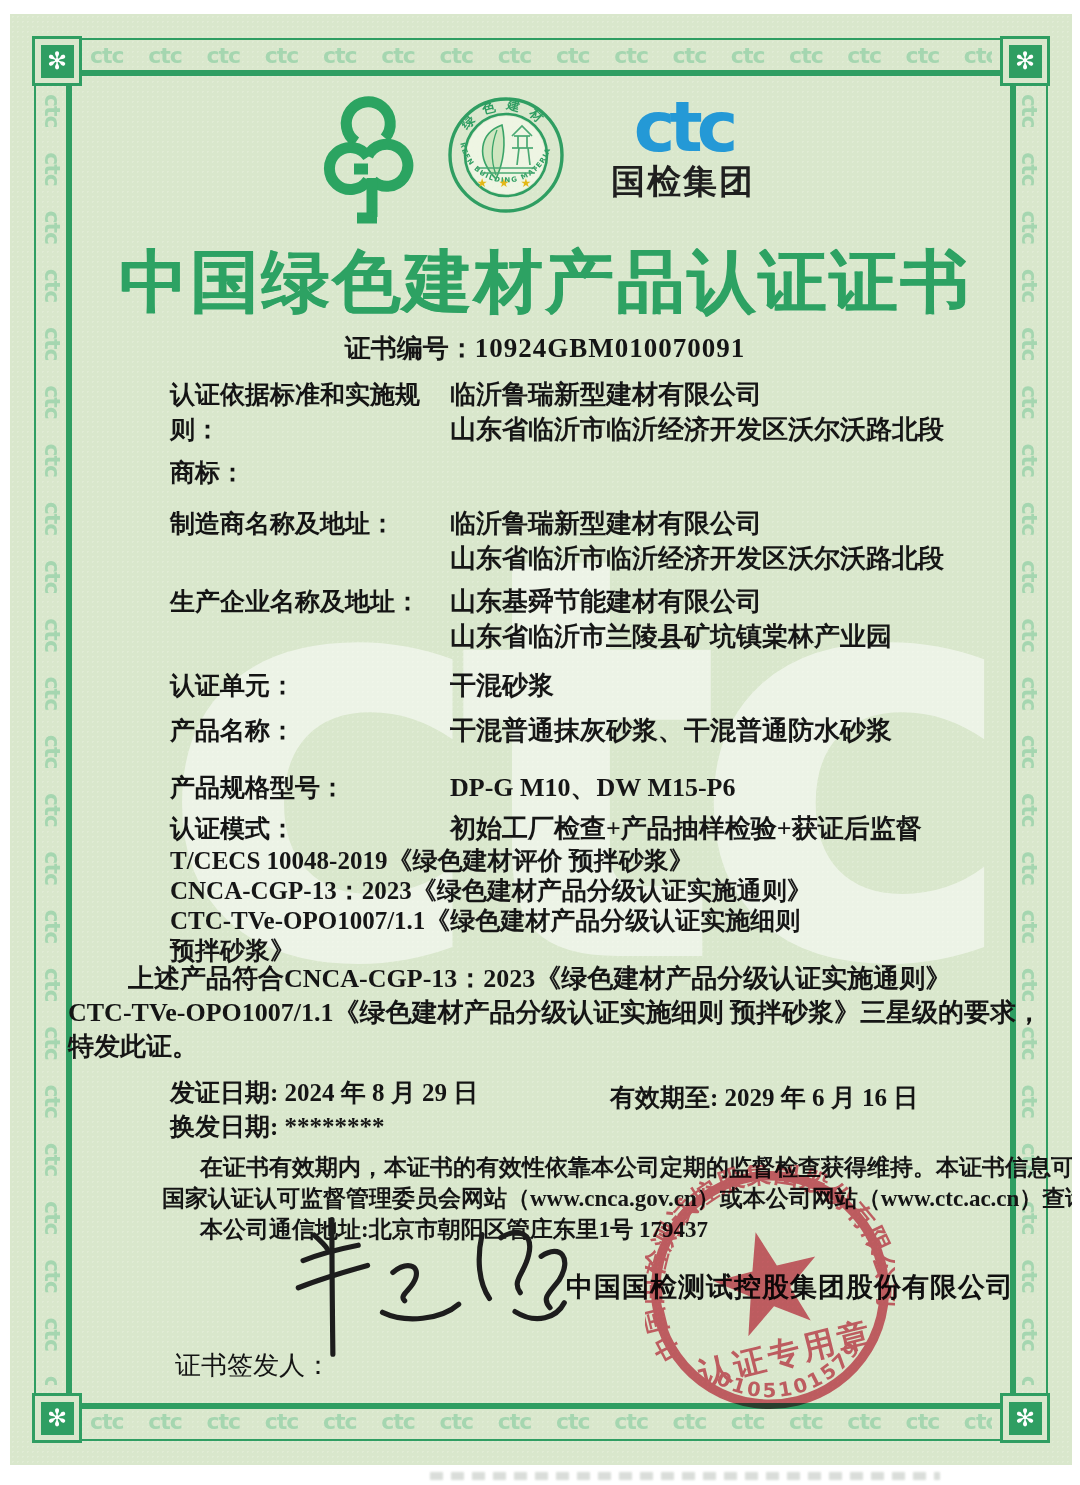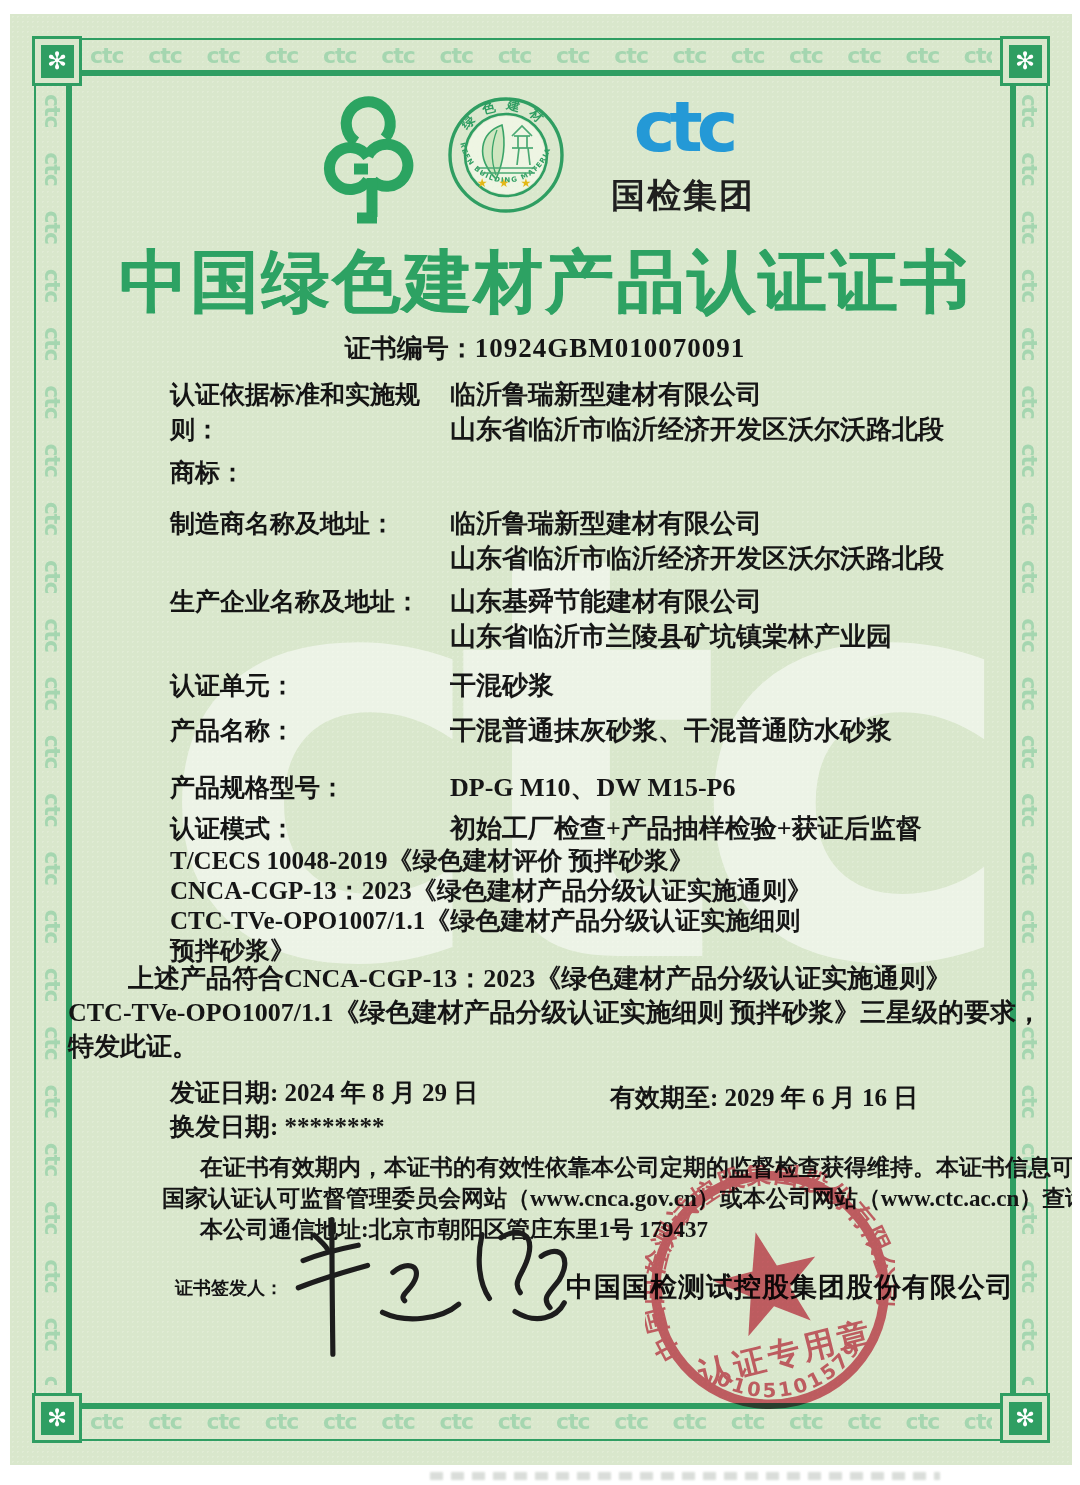--- a/index.html
+++ b/index.html
@@ -45,21 +45,21 @@
     font-family:"DejaVu Sans",sans-serif; font-weight:900; font-size:560px;
     line-height:1; letter-spacing:-34px; color:rgba(255,255,255,.5);
   }
   
   .content { position:absolute; left:66px; right:58px; top:64px; z-index:2; }
   .logos { margin-top:14px; height:150px; display:flex; justify-content:center; align-items:flex-start; gap:32px; }
   .gp-logo { width:92px; height:132px; }
   .gbm-badge { width:120px; height:120px; margin-top:3px; }
   .ctc-logo-block { width:170px; margin-top:2px; text-align:center; }
   .ctc-word { font-family:"DejaVu Sans",sans-serif; font-weight:900; font-size:70px; line-height:66px; color:#2499d6; letter-spacing:-6px; }
-  .ctc-sub  { font-family:Liberation Serif, serif; font-weight:900; font-size:34px; line-height:40px; color:#1f1f1f; letter-spacing:2px; margin-top:16px; }
+  .ctc-sub  { font-family:Liberation Mono, monospace; font-weight:900; font-size:34px; line-height:40px; color:#1f1f1f; letter-spacing:2px; margin-top:4px; }
   .title {
     margin-top:6px; text-align:center; color:#2da263;
     font-size:68px; line-height:68px; font-weight:900; letter-spacing:3px;
     text-shadow:1px 0 0 currentColor;
   }
   .certno { margin-top:14px; text-align:center; font-size:26px; line-height:36px; font-weight:700; color:#151515; }
   .certno .num { font-size:27px; letter-spacing:1px; }
   
   .fields { margin-top:10px; }
   .frow { display:flex; padding-left:94px; }
@@ -72,21 +72,21 @@
   .statement { margin-top:-4px; margin-left:-8px; font-size:26px; font-weight:700; color:#151515; }
   .statement .sline { line-height:34px; white-space:nowrap; }
   .statement .indent { padding-left:60px; }
   .dates { position:relative; margin-top:12px; padding-left:94px; font-size:25px; font-weight:700; color:#151515; }
   .dates .drow { line-height:34px; }
   .dates .valid-at { position:absolute; left:534px; top:5px; }
   .footer { margin-top:8px; margin-left:86px; margin-right:30px; font-size:23px; font-weight:700; color:#151515; }
   .footer .fline { line-height:31px; white-space:nowrap; }
   .footer .findent { padding-left:38px; }
   
-  .sig-label { position:absolute; left:165px; top:1262px; z-index:3; font-size:18px; font-weight:700; color:#141414; }
+  .sig-label { position:absolute; left:165px; top:1334px; z-index:3; font-size:26px; font-weight:400; color:#141414; }
   .sig-svg { position:absolute; left:272px; top:1190px; width:300px; height:170px; z-index:3; transform:rotate(-3deg); }
   .sig-company { position:absolute; left:556px; top:1255px; z-index:3; font-size:27px; font-weight:700; color:#101010; letter-spacing:1px; }
   .stamp { position:absolute; left:635px; top:1151px; width:250px; height:250px; z-index:4; mix-blend-mode:multiply; opacity:.88; }
   .ghost {
     position:absolute; left:430px; bottom:5px; width:510px; height:8px; z-index:6;
     background:repeating-linear-gradient(90deg,#97a197 0 13px, transparent 13px 21px);
     opacity:.35; filter:blur(1px);
   }
 </style>
 </head>

